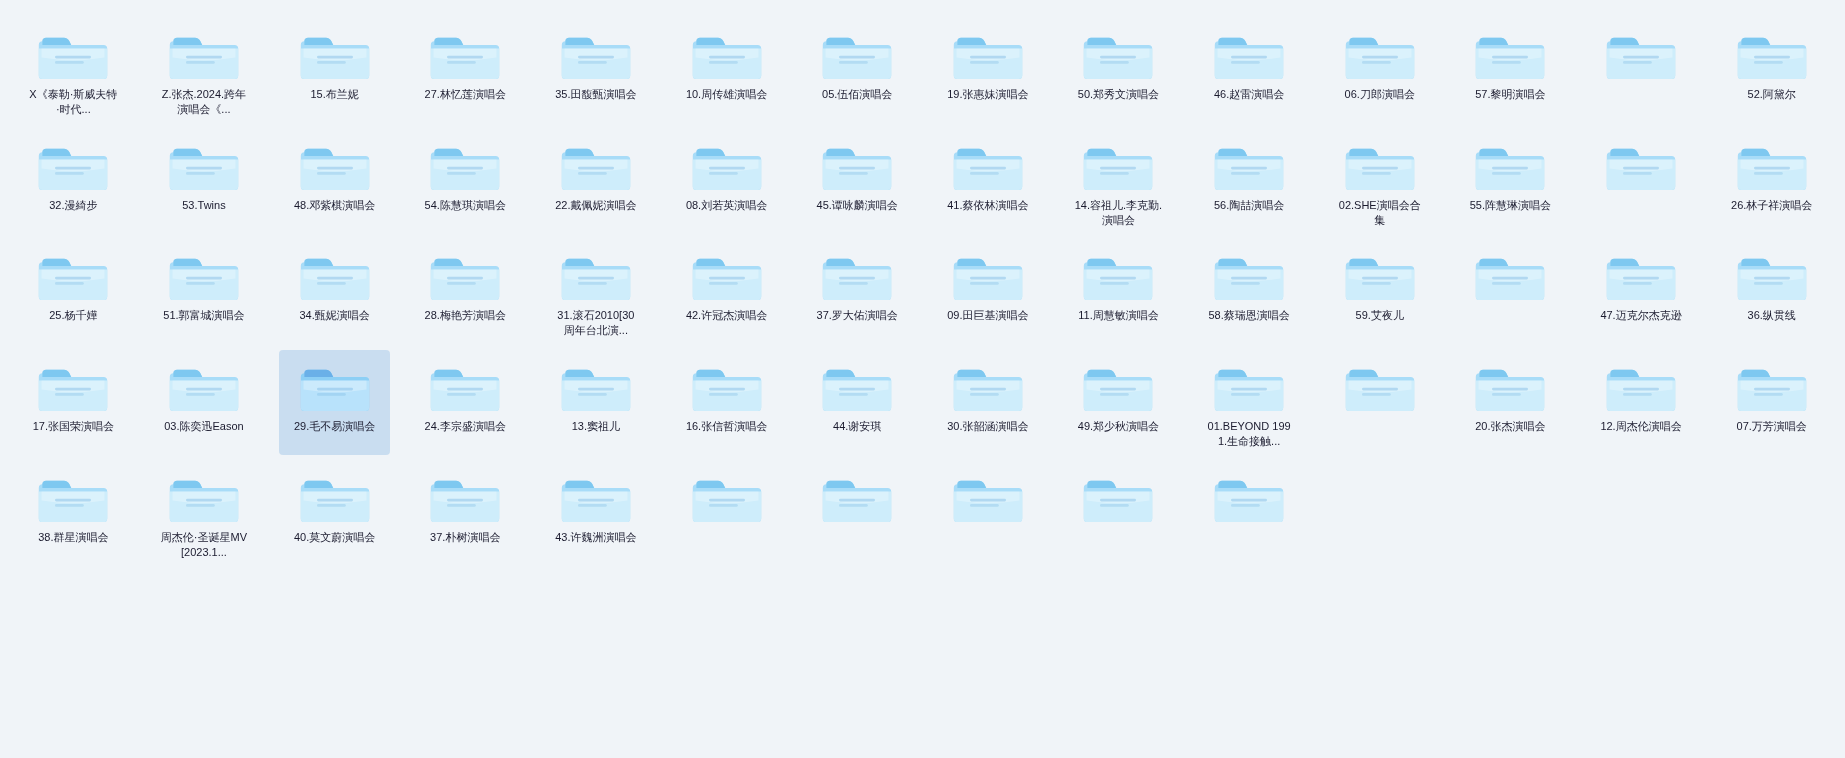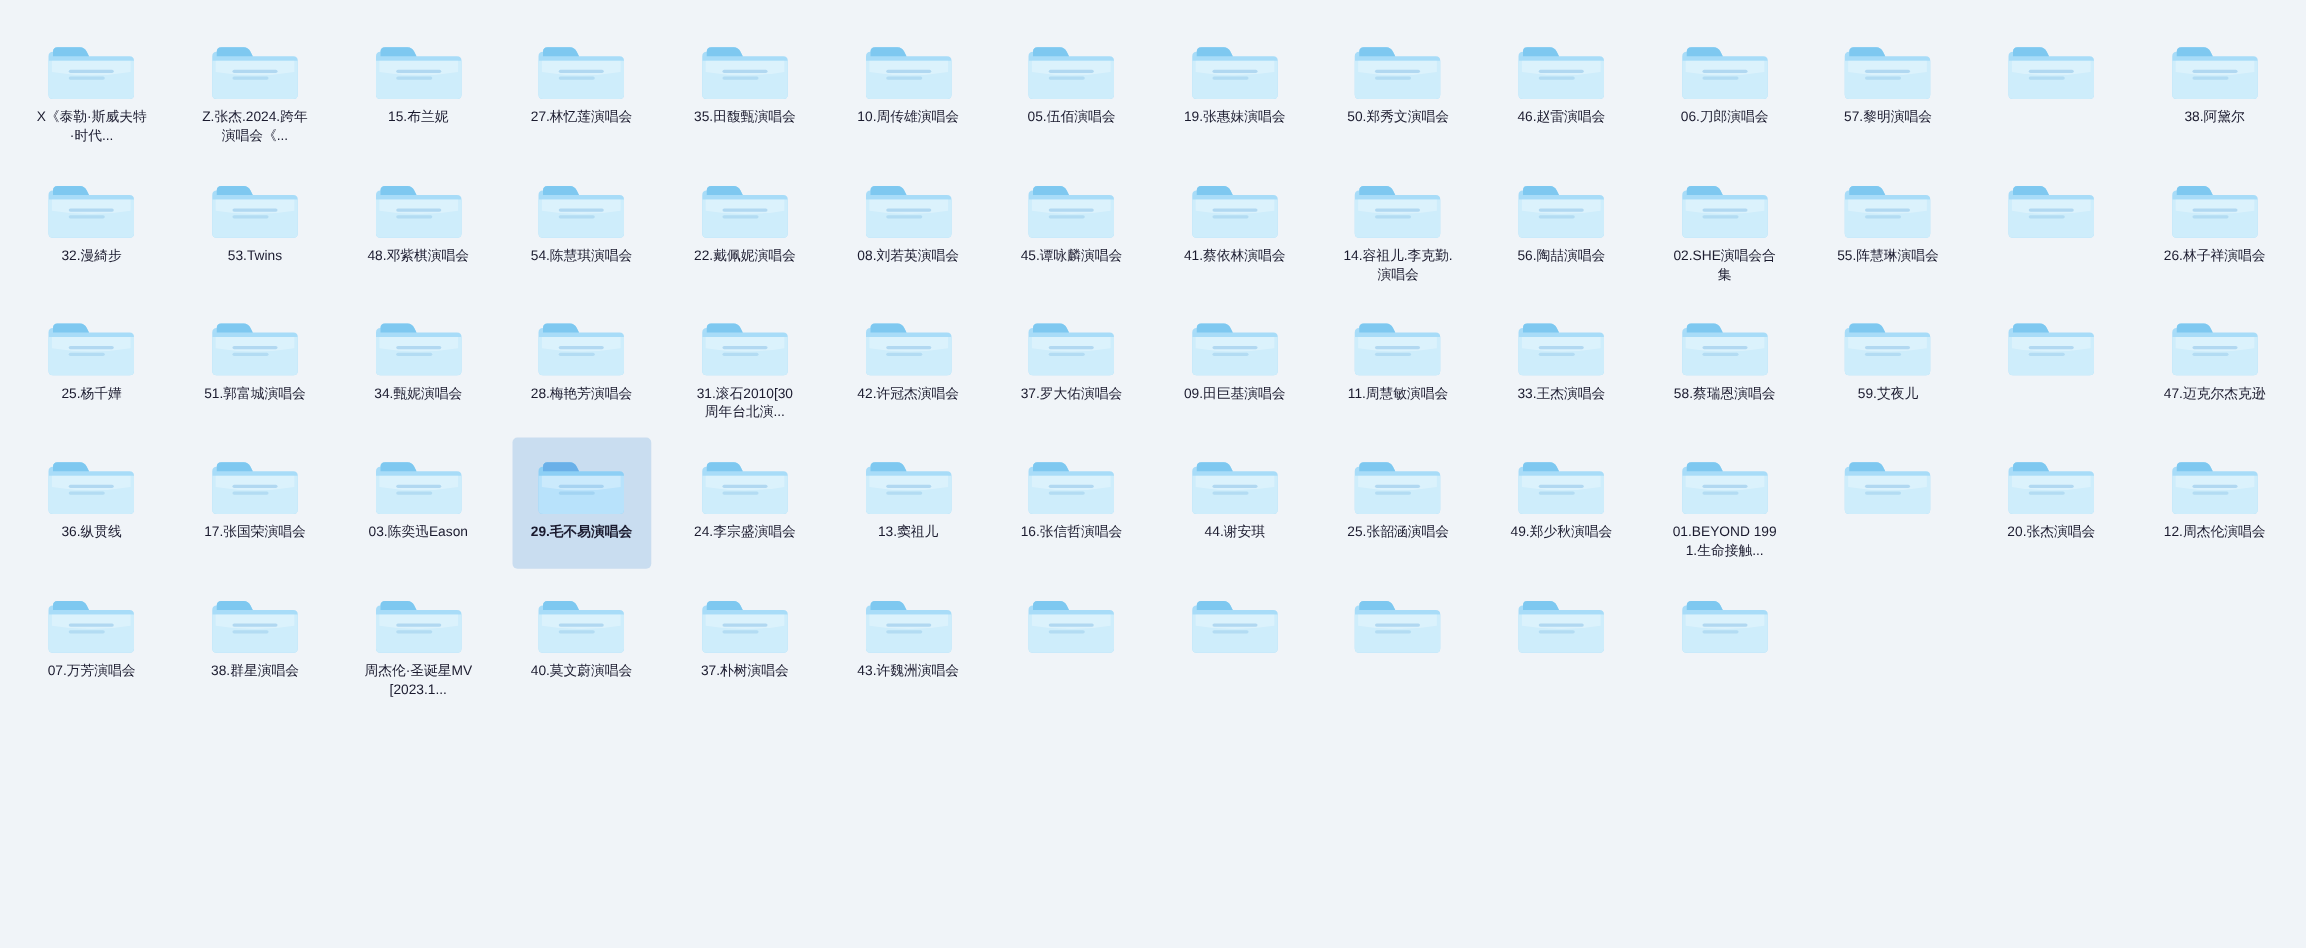--- a/index.html
+++ b/index.html
@@ -40,21 +40,20 @@
       text-align: center;
       font-size: 11px;
       line-height: 1.35;
       word-break: break-all;
       color: #1a1a2e;
       max-width: 88px;
     }
     
     .folder-item.selected {
       background: rgba(100,160,220,0.28);
-      font-weight: bold;
     }
   </style>
 </head>
 <body>
 
 <div class="grid">
 <div class="folder-item">
       <div class="folder-icon"><svg viewBox="0 0 80 62" xmlns="http://www.w3.org/2000/svg">
 
       <path d="M6 18 Q6 14 10 14 L30 14 Q34 14 36 18 L38 22 L74 22 Q78 22 78 26 L78 56 Q78 60 74 60 L6 60 Q2 60 2 56 L2 22 Q2 18 6 18Z" fill="#a8dcf8"></path>
@@ -268,21 +267,21 @@
 
       <path d="M6 18 Q6 14 10 14 L30 14 Q34 14 36 18 L38 22 L6 22 Z" fill="#7ec8f0"></path>
 
       <path d="M2 26 L78 26 L78 56 Q78 60 74 60 L6 60 Q2 60 2 56 Z" fill="#ceedfb"></path>
 
       <path d="M5 26 L75 26 L75 36 Q40 42 5 36 Z" fill="rgba(255,255,255,0.55)" opacity="0.5"></path>
 
       <rect x="20" y="34" width="40" height="3" rx="1.5" fill="rgba(100,170,220,0.35)"></rect>
       <rect x="20" y="40" width="32" height="3" rx="1.5" fill="rgba(100,170,220,0.25)"></rect>
     </svg></div>
-      <div class="folder-label">38.阿黛尔</div>
+      <div class="folder-label">52.阿黛尔</div>
     </div>
     <div class="folder-item">
       <div class="folder-icon"><svg viewBox="0 0 80 62" xmlns="http://www.w3.org/2000/svg">
 
       <path d="M6 18 Q6 14 10 14 L30 14 Q34 14 36 18 L38 22 L74 22 Q78 22 78 26 L78 56 Q78 60 74 60 L6 60 Q2 60 2 56 L2 22 Q2 18 6 18Z" fill="#a8dcf8"></path>
 
       <path d="M6 18 Q6 14 10 14 L30 14 Q34 14 36 18 L38 22 L6 22 Z" fill="#7ec8f0"></path>
 
       <path d="M2 26 L78 26 L78 56 Q78 60 74 60 L6 60 Q2 60 2 56 Z" fill="#ceedfb"></path>
 
@@ -651,36 +650,20 @@
 
       <path d="M6 18 Q6 14 10 14 L30 14 Q34 14 36 18 L38 22 L6 22 Z" fill="#7ec8f0"></path>
 
       <path d="M2 26 L78 26 L78 56 Q78 60 74 60 L6 60 Q2 60 2 56 Z" fill="#ceedfb"></path>
 
       <path d="M5 26 L75 26 L75 36 Q40 42 5 36 Z" fill="rgba(255,255,255,0.55)" opacity="0.5"></path>
 
       <rect x="20" y="34" width="40" height="3" rx="1.5" fill="rgba(100,170,220,0.35)"></rect>
       <rect x="20" y="40" width="32" height="3" rx="1.5" fill="rgba(100,170,220,0.25)"></rect>
     </svg></div>
-      <div class="folder-label">33.王杰演唱会</div>
-    </div>
-    <div class="folder-item">
-      <div class="folder-icon"><svg viewBox="0 0 80 62" xmlns="http://www.w3.org/2000/svg">
-
-      <path d="M6 18 Q6 14 10 14 L30 14 Q34 14 36 18 L38 22 L74 22 Q78 22 78 26 L78 56 Q78 60 74 60 L6 60 Q2 60 2 56 L2 22 Q2 18 6 18Z" fill="#a8dcf8"></path>
-
-      <path d="M6 18 Q6 14 10 14 L30 14 Q34 14 36 18 L38 22 L6 22 Z" fill="#7ec8f0"></path>
-
-      <path d="M2 26 L78 26 L78 56 Q78 60 74 60 L6 60 Q2 60 2 56 Z" fill="#ceedfb"></path>
-
-      <path d="M5 26 L75 26 L75 36 Q40 42 5 36 Z" fill="rgba(255,255,255,0.55)" opacity="0.5"></path>
-
-      <rect x="20" y="34" width="40" height="3" rx="1.5" fill="rgba(100,170,220,0.35)"></rect>
-      <rect x="20" y="40" width="32" height="3" rx="1.5" fill="rgba(100,170,220,0.25)"></rect>
-    </svg></div>
       <div class="folder-label">58.蔡瑞恩演唱会</div>
     </div>
     <div class="folder-item">
       <div class="folder-icon"><svg viewBox="0 0 80 62" xmlns="http://www.w3.org/2000/svg">
 
       <path d="M6 18 Q6 14 10 14 L30 14 Q34 14 36 18 L38 22 L74 22 Q78 22 78 26 L78 56 Q78 60 74 60 L6 60 Q2 60 2 56 L2 22 Q2 18 6 18Z" fill="#a8dcf8"></path>
 
       <path d="M6 18 Q6 14 10 14 L30 14 Q34 14 36 18 L38 22 L6 22 Z" fill="#7ec8f0"></path>
 
       <path d="M2 26 L78 26 L78 56 Q78 60 74 60 L6 60 Q2 60 2 56 Z" fill="#ceedfb"></path>
@@ -858,21 +841,21 @@
 
       <path d="M6 18 Q6 14 10 14 L30 14 Q34 14 36 18 L38 22 L6 22 Z" fill="#7ec8f0"></path>
 
       <path d="M2 26 L78 26 L78 56 Q78 60 74 60 L6 60 Q2 60 2 56 Z" fill="#ceedfb"></path>
 
       <path d="M5 26 L75 26 L75 36 Q40 42 5 36 Z" fill="rgba(255,255,255,0.55)" opacity="0.5"></path>
 
       <rect x="20" y="34" width="40" height="3" rx="1.5" fill="rgba(100,170,220,0.35)"></rect>
       <rect x="20" y="40" width="32" height="3" rx="1.5" fill="rgba(100,170,220,0.25)"></rect>
     </svg></div>
-      <div class="folder-label">25.张韶涵演唱会</div>
+      <div class="folder-label">30.张韶涵演唱会</div>
     </div>
     <div class="folder-item">
       <div class="folder-icon"><svg viewBox="0 0 80 62" xmlns="http://www.w3.org/2000/svg">
 
       <path d="M6 18 Q6 14 10 14 L30 14 Q34 14 36 18 L38 22 L74 22 Q78 22 78 26 L78 56 Q78 60 74 60 L6 60 Q2 60 2 56 L2 22 Q2 18 6 18Z" fill="#a8dcf8"></path>
 
       <path d="M6 18 Q6 14 10 14 L30 14 Q34 14 36 18 L38 22 L6 22 Z" fill="#7ec8f0"></path>
 
       <path d="M2 26 L78 26 L78 56 Q78 60 74 60 L6 60 Q2 60 2 56 Z" fill="#ceedfb"></path>
 

